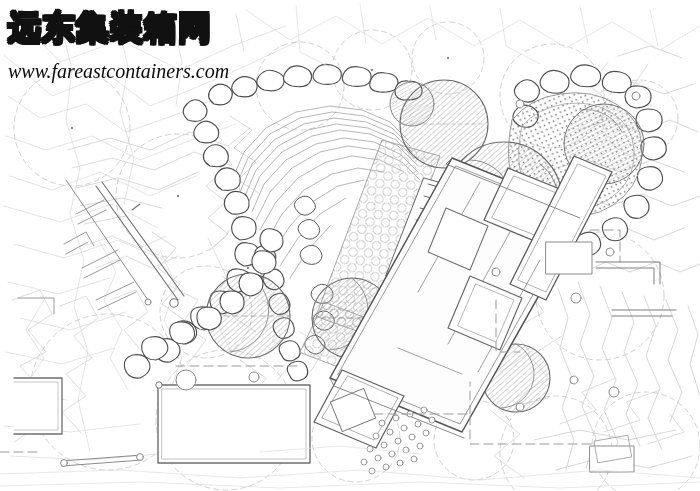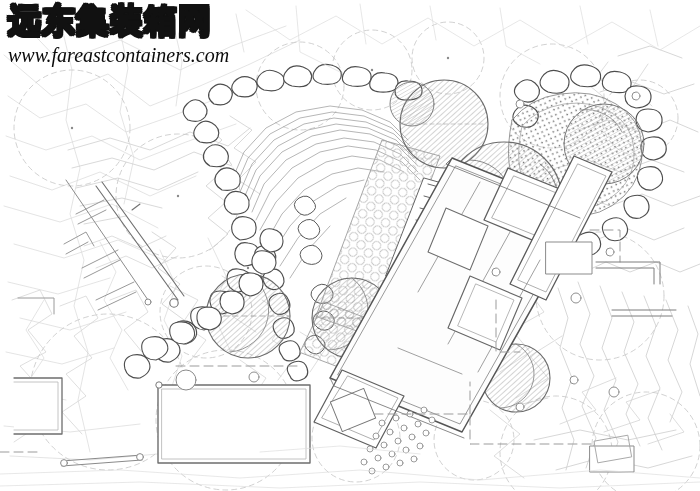--- a/index.html
+++ b/index.html
@@ -6,21 +6,21 @@
   body{font-family:"Liberation Sans",sans-serif;}
   #page{
     position:relative;
     width:700px;height:491px;
     background:#ffffff;
     overflow:hidden;
   }
   #plan{position:absolute;left:0;top:0;width:700px;height:491px;}
   
   #watermark{
-    position:absolute;left:8px;top:1px;
+    position:absolute;left:8px;top:8px;
     pointer-events:none;
     user-select:none;
   }
   #wm-cn{
     font-family:"DejaVu Sans",sans-serif;
     font-size:33px;
     font-weight:bold;
     letter-spacing:1px;
     color:#ffffff;
     -webkit-text-stroke:2px #111111;
@@ -31,21 +31,21 @@
       0 -1.6px 0 #111, 0 1.6px 0 #111;
     line-height:40px;
     white-space:nowrap;
   }
   #wm-url{
     font-family:"Liberation Serif","DejaVu Serif",serif;
     font-style:italic;
     font-size:20px;
     color:#0b0b0b;
     line-height:24px;
-    margin-top:2px;
+    margin-top:11px;
     white-space:nowrap;
   }
 </style>
 </head>
 <body>
 
 <div id="page">
 
   <svg id="plan" viewBox="0 0 700 491">
     <defs>

